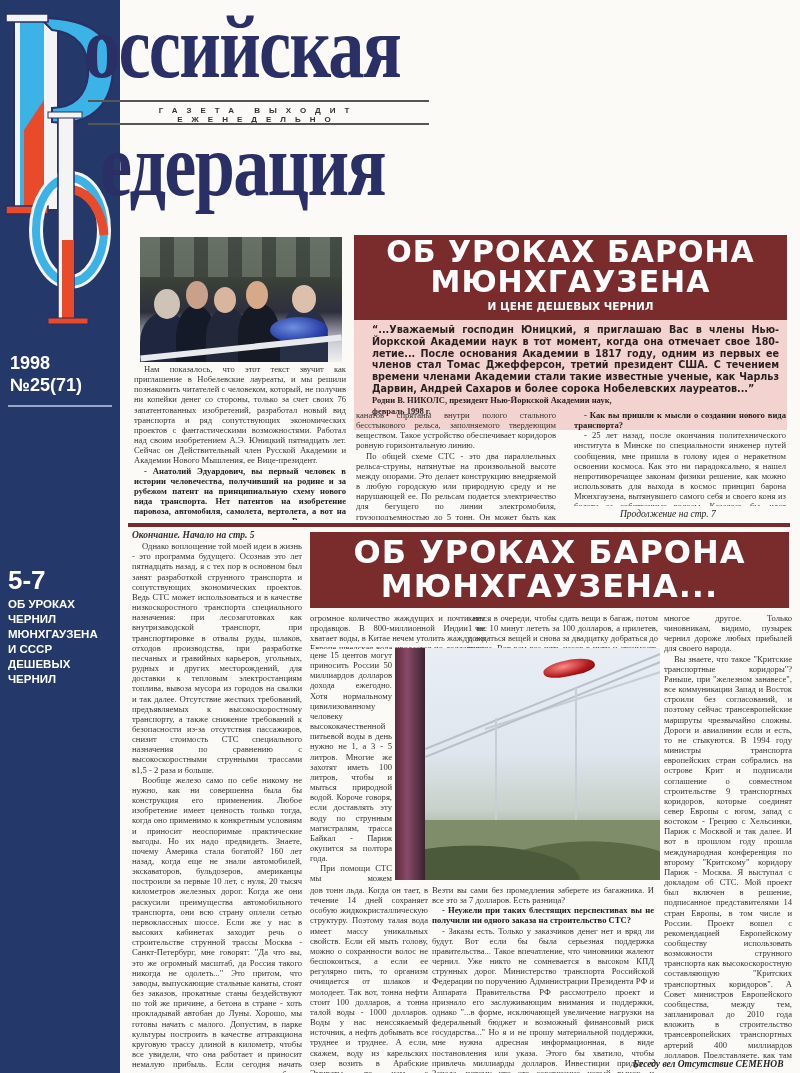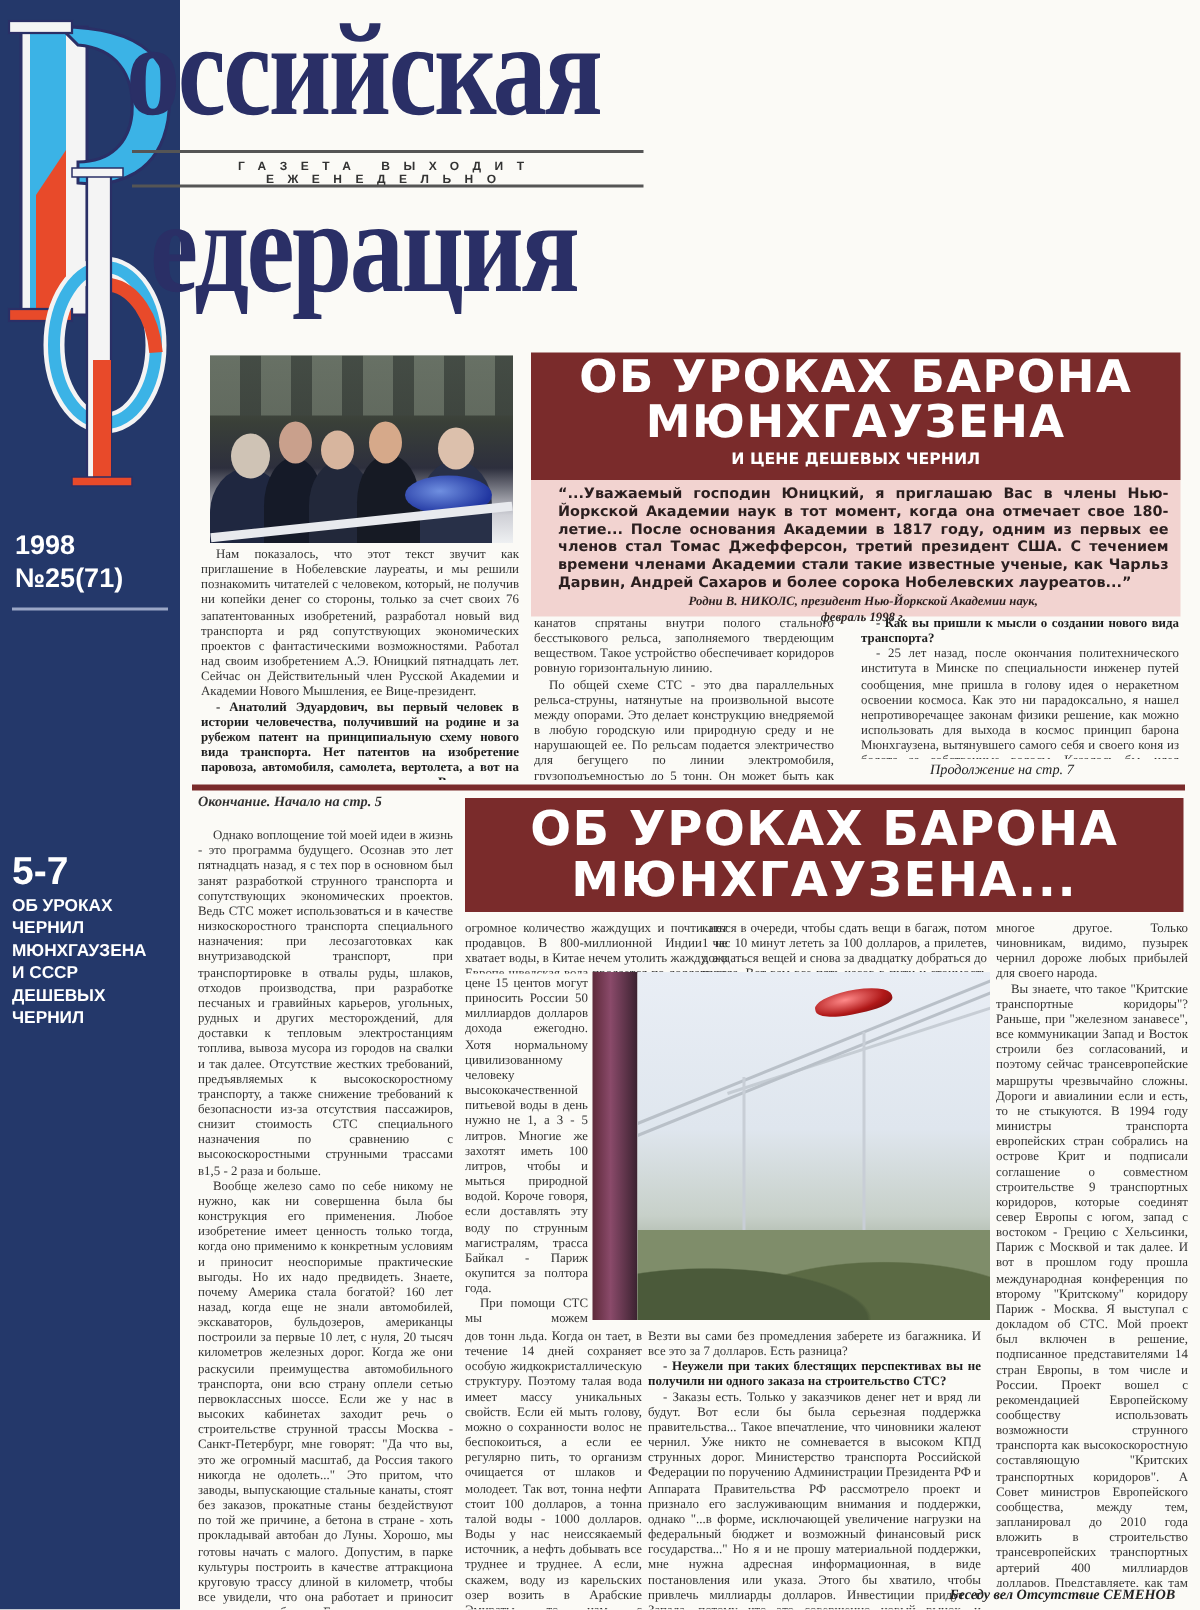--- a/index.html
+++ b/index.html
@@ -31,23 +31,23 @@
             background: linear-gradient(180deg,#5a6458 0%,#3a4038 35%,#2d2f3d 60%,#cfd0d6 85%,#eef0f2 100%); }
   .photo1 .ceiling { position:absolute; left:0; top:0; width:100%; height:40px; background: repeating-linear-gradient(90deg,#6b7468 0 20px,#3f4640 20px 34px); opacity:.8; }
   .person { position:absolute; border-radius: 50% 50% 0 0; }
   .head { position:absolute; border-radius: 50%; background:#d9b9a0; }
 
   
   .hl1 { position: absolute; left: 354px; top: 235px; width: 433px; height: 85px; background: #7a2b2b; color: #fff; text-align: center; }
   .hl1 .l1, .hl1 .l2 { font-family: "DejaVu Sans", sans-serif; font-weight: bold; font-size: 30px; line-height: 30px; letter-spacing: 1px; }
   .hl1 .l1 { padding-top: 2px; }
   .hl1 .sub { font-family: "DejaVu Sans", sans-serif; font-weight: bold; font-size: 10.5px; line-height: 14px; margin-top: 2px; }
-  .quote-box { position: absolute; left: 354px; top: 320px; width: 433px; height: 91px; background: #f2d3d0; padding: 4px 8px 0 18px; }
+  .quote-box { position: absolute; left: 354px; top: 320px; width: 433px; height: 110px; background: #f2d3d0; padding: 4px 8px 0 18px; }
   .quote { font-family: "DejaVu Sans", sans-serif; font-weight: bold; font-size: 9.6px; line-height: 11.8px; color: #2a1f1f; text-align: justify; }
-  .quote-src { font-family: "Liberation Serif", serif; font-style: italic; font-weight: bold; font-size: 8.5px; line-height: 11px; text-align: center; color: #2a1f1f; }
+  .quote-src { font-family: "Liberation Serif", serif; font-weight: bold; font-size: 8.5px; line-height: 11px; text-align: left; color: #2a1f1f; }
 
   
   .col { position: absolute; font-family: "Liberation Serif", serif; font-size: 8.6px; line-height: 10.15px; color: #333; text-align: justify; overflow: hidden; }
   .col p { text-indent: 10px; }
   .col .q { font-weight: bold; color: #1e1e1e; }
   .col .it { font-style: italic; font-weight: bold; }
   .cont { position: absolute; left: 620px; top: 509px; font-family: "Liberation Serif", serif; font-style: italic; font-weight: normal; font-size: 9.5px; color: #222; }
 
   .divider { position: absolute; left: 128px; top: 523px; width: 662px; height: 4px; background: #7a2b2b; }
 
@@ -155,21 +155,21 @@
 
 <div class="col" style="left:574px;top:410px;width:212px;height:96px;">
   <p class="q">- Как вы пришли к мысли о создании нового вида транспорта?</p>
   <p>- 25 лет назад, после окончания политехнического института в Минске по специальности инженер путей сообщения, мне пришла в голову идея о неракетном освоении космоса. Как это ни парадоксально, я нашел непротиворечащее законам физики решение, как можно использовать для выхода в космос принцип барона Мюнхгаузена, вытянувшего самого себя и своего коня из болота за собственные волосы. Казалось бы, идея завиральная, но есть одно единственное решение, и я его нашел. Меня приняли в «Федерацию космонавтики СССР. Позже я</p>
 </div>
 <div class="cont">Продолжение на стр. 7</div>
 
 <div class="divider"></div>
 
 <div class="col" style="left:132px;top:530px;width:170px;height:543px;">
-  <div class="it" style="font-size:9.5px;margin-bottom:11px">Окончание. Начало на стр. 5</div>
+  <div class="it" style="font-size:9.5px;margin-bottom:1px">Окончание. Начало на стр. 5</div>
   <p>Однако воплощение той моей идеи в жизнь - это программа будущего. Осознав это лет пятнадцать назад, я с тех пор в основном был занят разработкой струнного транспорта и сопутствующих экономических проектов. Ведь СТС может использоваться и в качестве низкоскоростного транспорта специального назначения: при лесозаготовках как внутризаводской транспорт, при транспортировке в отвалы руды, шлаков, отходов производства, при разработке песчаных и гравийных карьеров, угольных, рудных и других месторождений, для доставки к тепловым электростанциям топлива, вывоза мусора из городов на свалки и так далее. Отсутствие жестких требований, предъявляемых к высокоскоростному транспорту, а также снижение требований к безопасности из-за отсутствия пассажиров, снизит стоимость СТС специального назначения по сравнению с высокоскоростными струнными трассами в1,5 - 2 раза и больше.</p>
   <p>Вообще железо само по себе никому не нужно, как ни совершенна была бы конструкция его применения. Любое изобретение имеет ценность только тогда, когда оно применимо к конкретным условиям и приносит неоспоримые практические выгоды. Но их надо предвидеть. Знаете, почему Америка стала богатой? 160 лет назад, когда еще не знали автомобилей, экскаваторов, бульдозеров, американцы построили за первые 10 лет, с нуля, 20 тысяч километров железных дорог. Когда же они раскусили преимущества автомобильного транспорта, они всю страну оплели сетью первоклассных шоссе. Если же у нас в высоких кабинетах заходит речь о строительстве струнной трассы Москва - Санкт-Петербург, мне говорят: "Да что вы, это же огромный масштаб, да Россия такого никогда не одолеть..." Это притом, что заводы, выпускающие стальные канаты, стоят без заказов, прокатные станы бездействуют по той же причине, а бетона в стране - хоть прокладывай автобан до Луны. Хорошо, мы готовы начать с малого. Допустим, в парке культуры построить в качестве аттракциона круговую трассу длиной в километр, чтобы все увидели, что она работает и приносит немалую прибыль. Если сегодня начать проектировать, то через год она уже будет действовать и приносить большую прибыль.</p>
 
 </div>
 
 <div class="hl2">
   <div class="l1">ОБ УРОКАХ БАРОНА</div>
   <div class="l2">МЮНХГАУЗЕНА...</div>
 </div>
 

